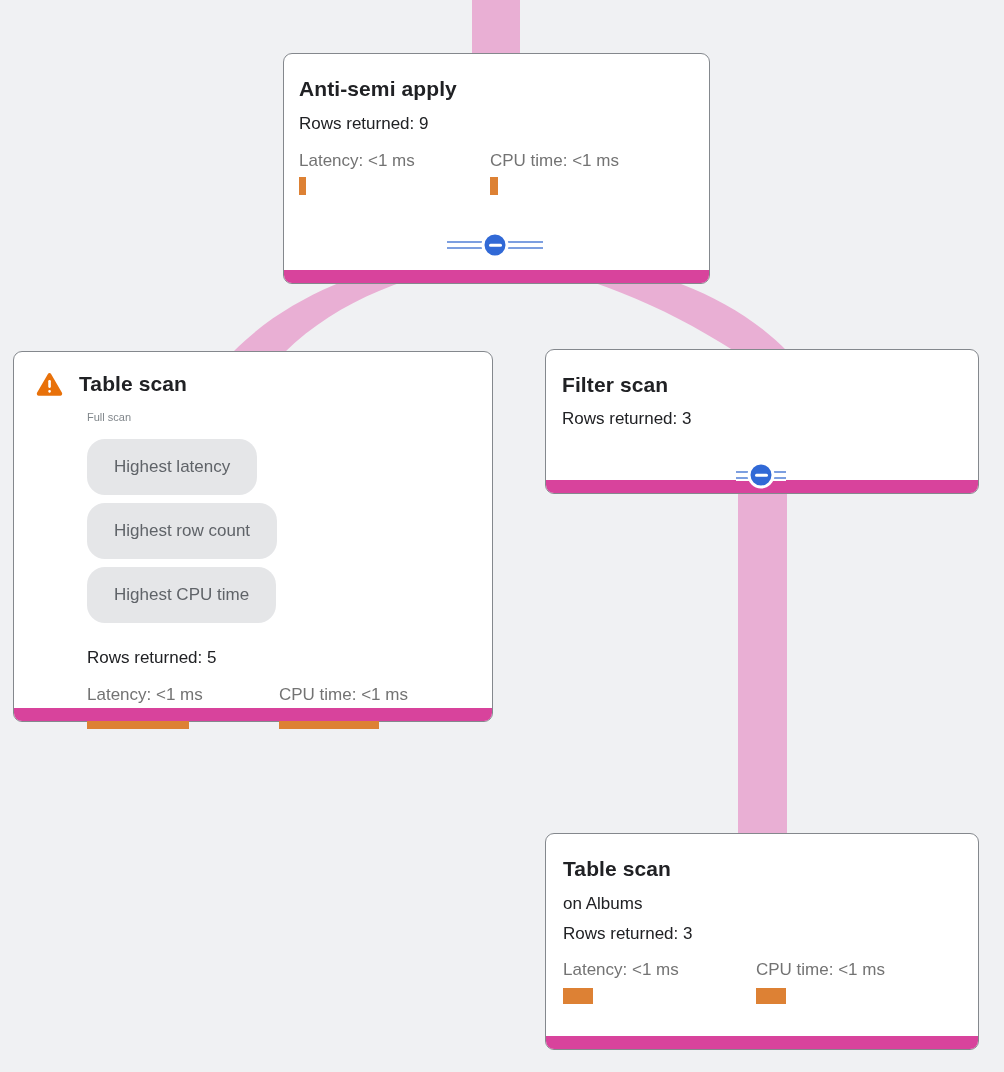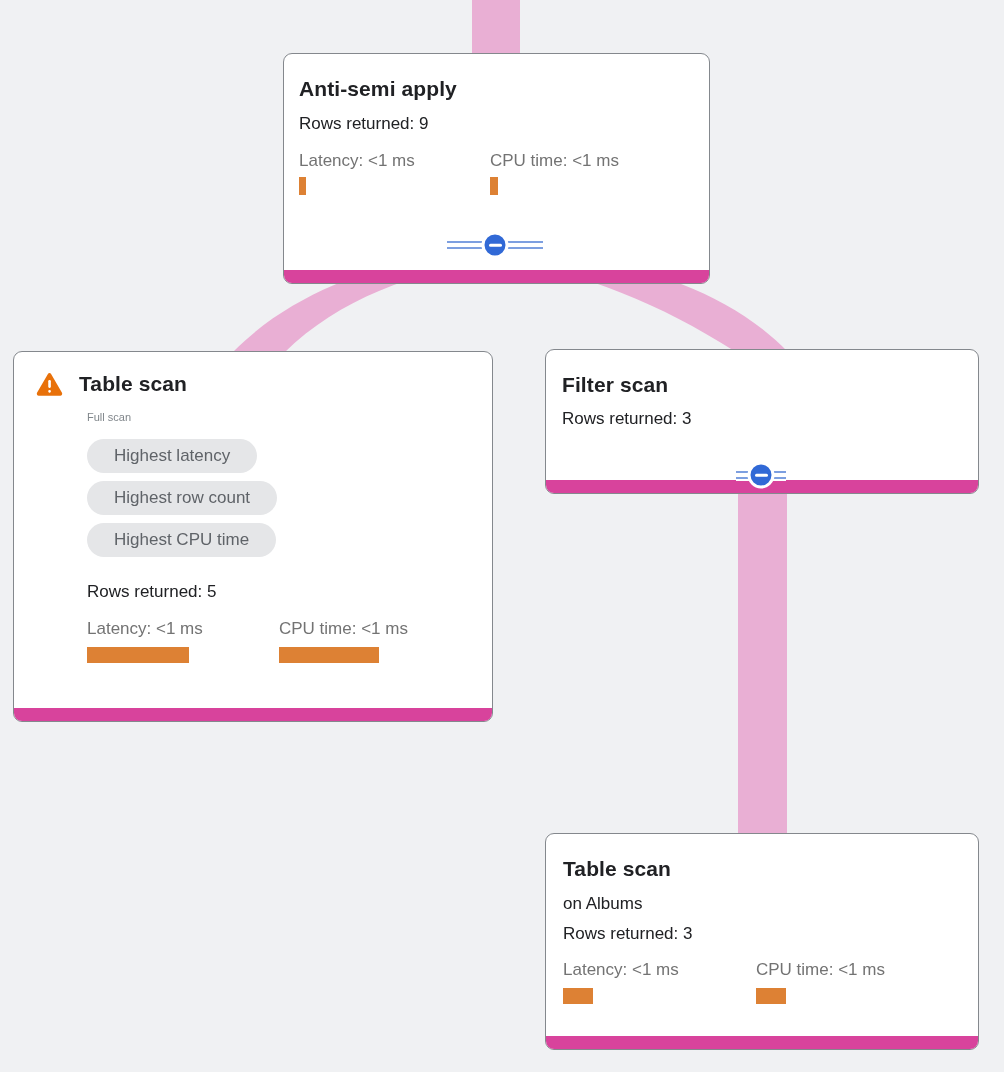--- a/index.html
+++ b/index.html
@@ -36,21 +36,21 @@
 
   .title-row { display: flex; align-items: center; gap: 16px; }
   .indent { margin-left: 51px; }
 
   .badge {
     display: inline-block;
     background: #e5e6e8;
     color: #5f6368;
     font-size: 17px;
     line-height: 24px;
-    padding: 5px 27px;
+    padding: 16px 27px;
     border-radius: 18px;
   }
   .badge-stack { display: flex; flex-direction: column; align-items: flex-start; gap: 8px; }
 
   .metrics-row { display: flex; }
   .metric-label { font-size: 17px; line-height: 24px; color: #737373; }
   .mbar { background: #dd8134; height: 16px; margin-top: 6px; }
   .mbar.tall { height: 18px; margin-top: 4px; }
 
   

